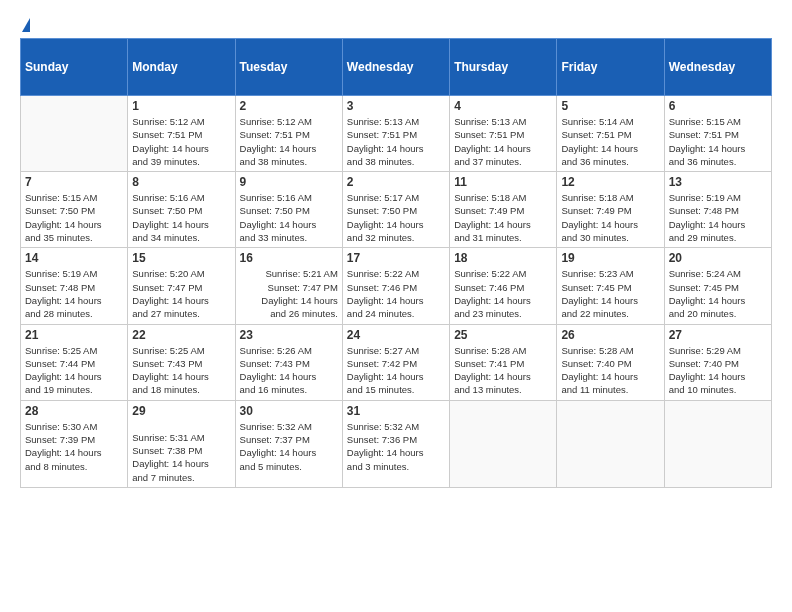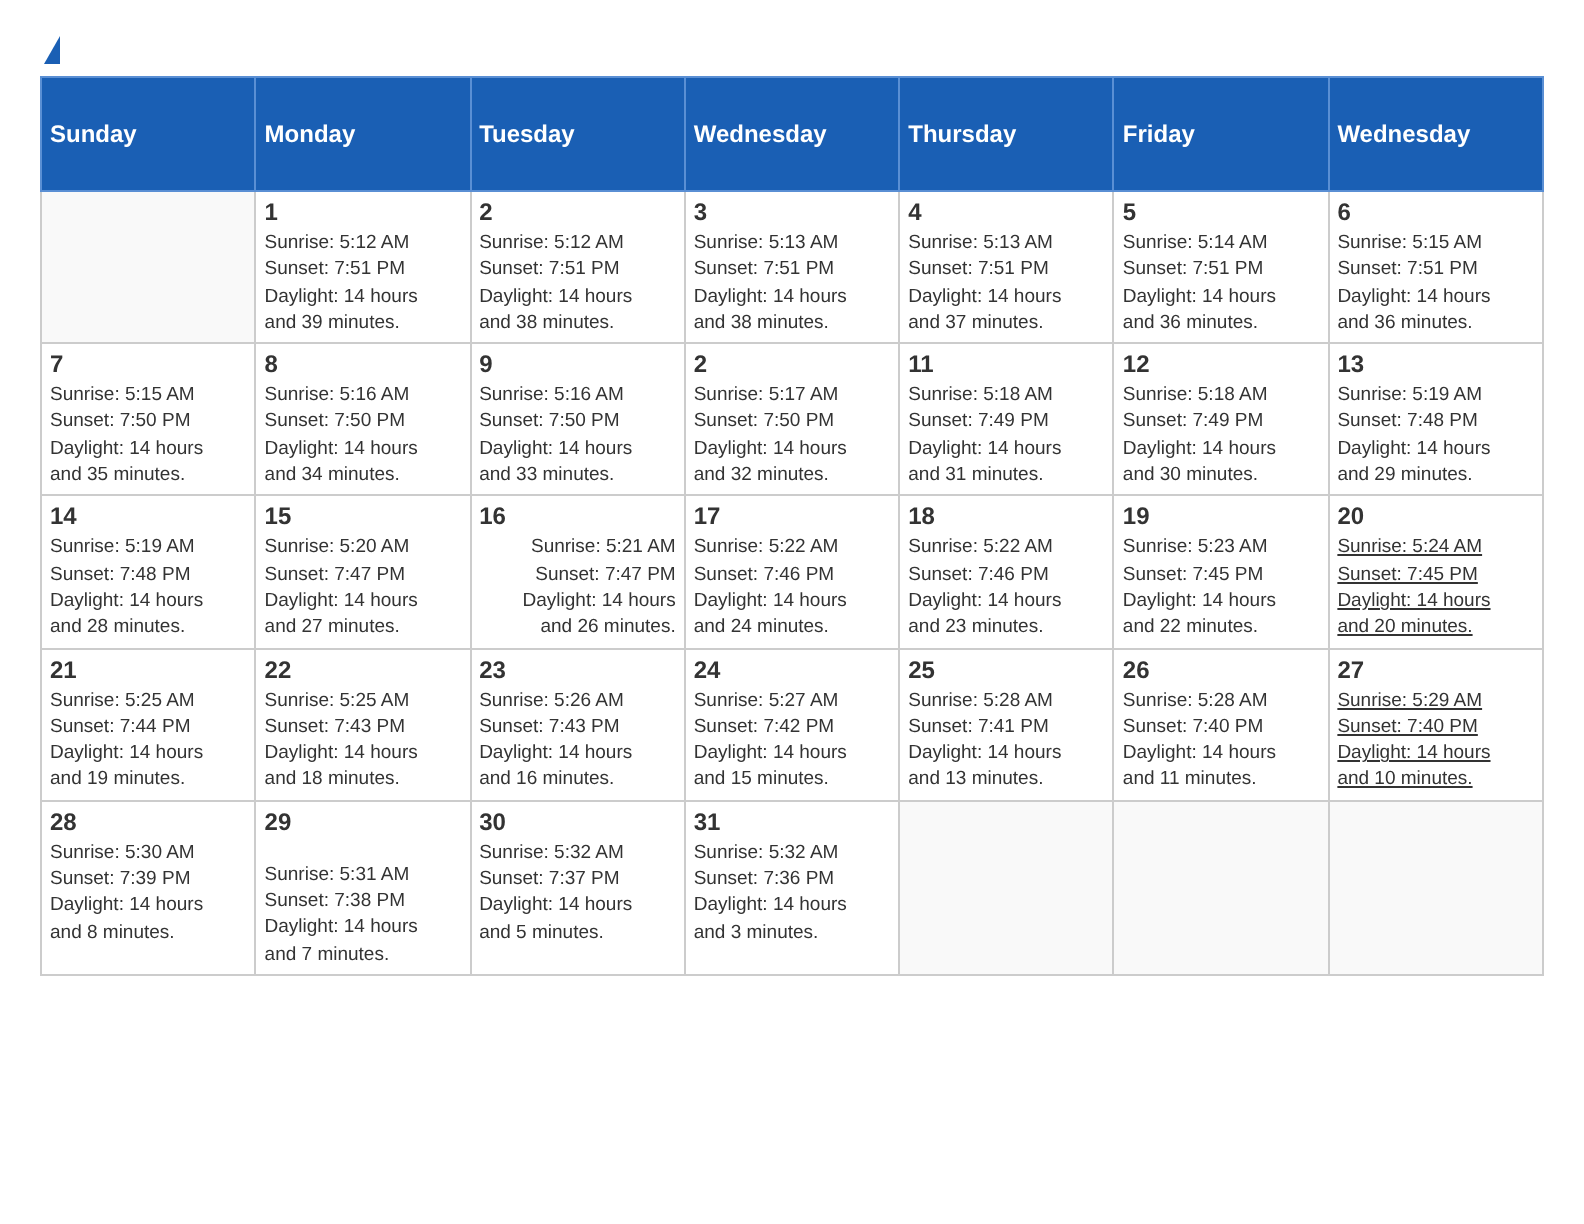--- a/index.html
+++ b/index.html
@@ -258,21 +258,21 @@
         </td>
         <td>
           <span class="day-number">19</span>
           <div class="day-info" style="white-space: pre-line;">Sunrise: 5:23 AM
 Sunset: 7:45 PM
 Daylight: 14 hours
 and 22 minutes.</div>
         </td>
         <td>
           <span class="day-number">20</span>
-          <div class="day-info" style="white-space: pre-line; text-decoration: underline;">Sunrise: 5:24 AM
+          <div class="day-info" style="white-space: pre-line;">Sunrise: 5:24 AM
 Sunset: 7:45 PM
 Daylight: 14 hours
 and 20 minutes.</div>
         </td>
       </tr>
       <tr>
         <td>
           <span class="day-number">21</span>
           <div class="day-info" style="white-space: pre-line;">Sunrise: 5:25 AM
 Sunset: 7:44 PM
@@ -309,21 +309,21 @@
         </td>
         <td>
           <span class="day-number">26</span>
           <div class="day-info" style="white-space: pre-line;">Sunrise: 5:28 AM
 Sunset: 7:40 PM
 Daylight: 14 hours
 and 11 minutes.</div>
         </td>
         <td>
           <span class="day-number">27</span>
-          <div class="day-info" style="white-space: pre-line; text-decoration: underline;">Sunrise: 5:29 AM
+          <div class="day-info" style="white-space: pre-line;">Sunrise: 5:29 AM
 Sunset: 7:40 PM
 Daylight: 14 hours
 and 10 minutes.</div>
         </td>
       </tr>
       <tr>
         <td>
           <span class="day-number">28</span>
           <div class="day-info" style="white-space: pre-line;">Sunrise: 5:30 AM
 Sunset: 7:39 PM

